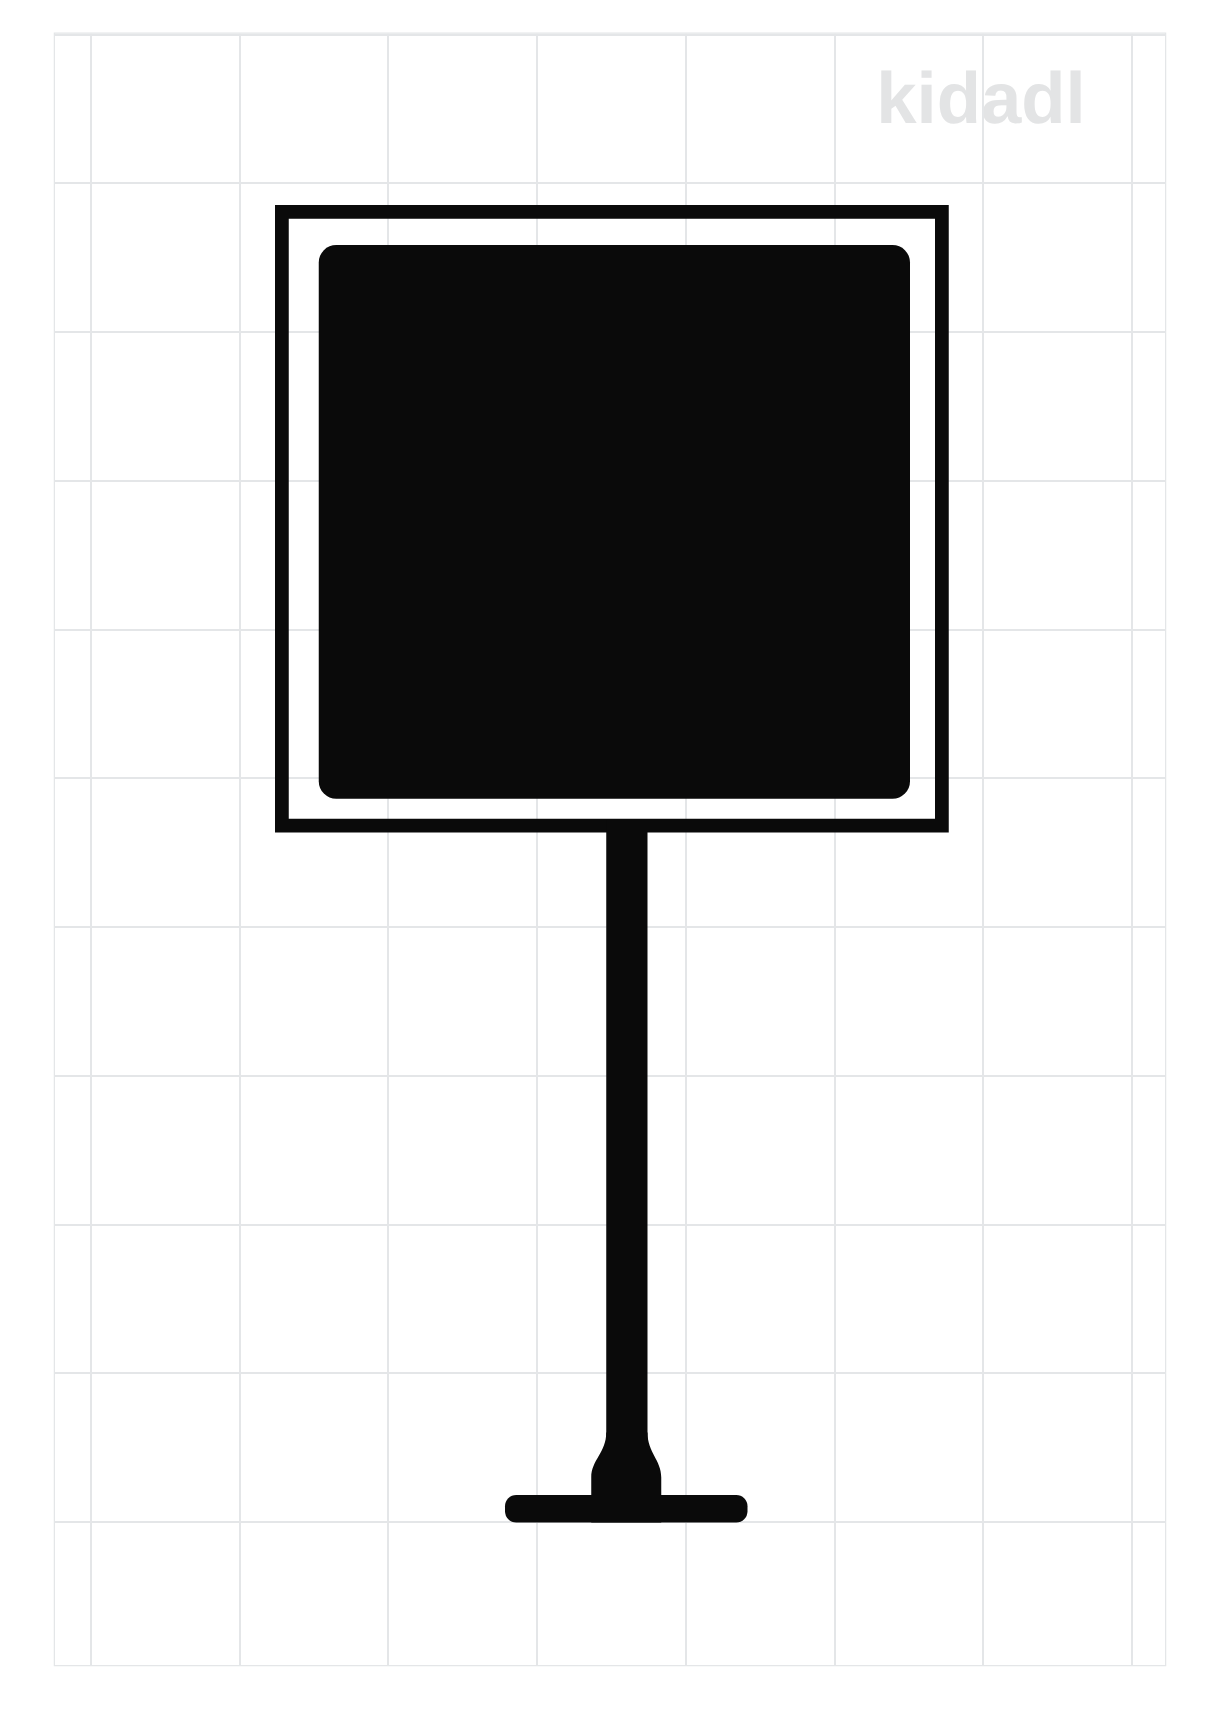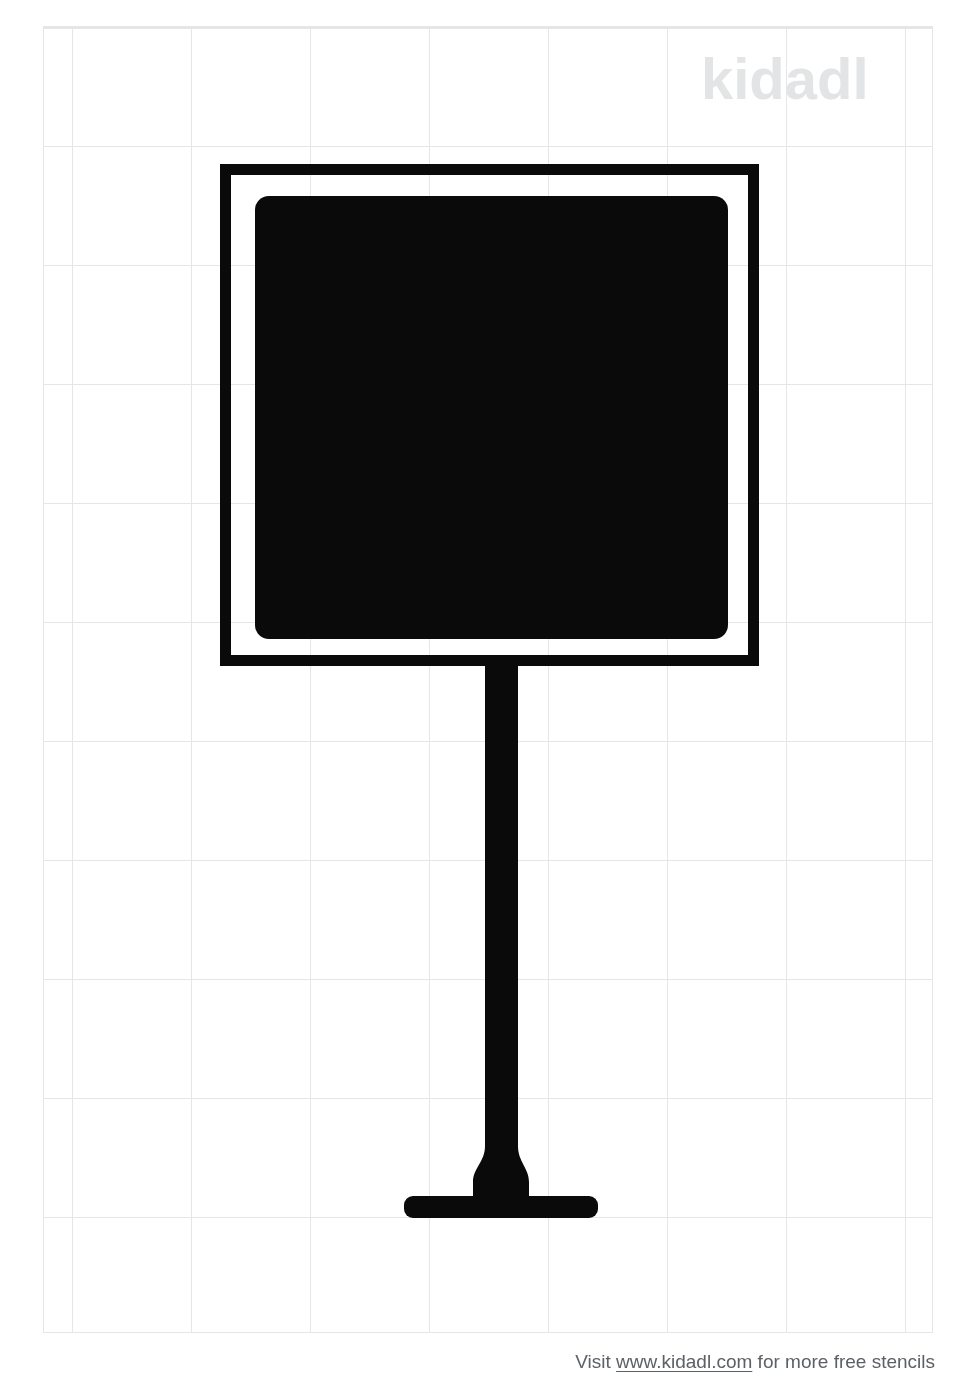--- a/index.html
+++ b/index.html
@@ -81,15 +81,14 @@
 
     <rect x="255" y="196" width="473" height="443" rx="14" fill="#0a0a0a"></rect>
 
     <rect x="485" y="656" width="33" height="502" fill="#0a0a0a"></rect>
 
     <path d="M485,1146 L518,1146 C518,1162 529,1168 529,1182 L529,1218 L473,1218 L473,1182 C473,1168 485,1162 485,1146 Z" fill="#0a0a0a"></path>
 
     <rect x="404" y="1196" width="194" height="22" rx="9" fill="#0a0a0a"></rect>
   </svg>
 
-  <div class="footer"><span>Visit </span><a href="#">www.kidadl.com</a><span> for more free stencils</span></div>
 
 </div>
 
 </body></html>

